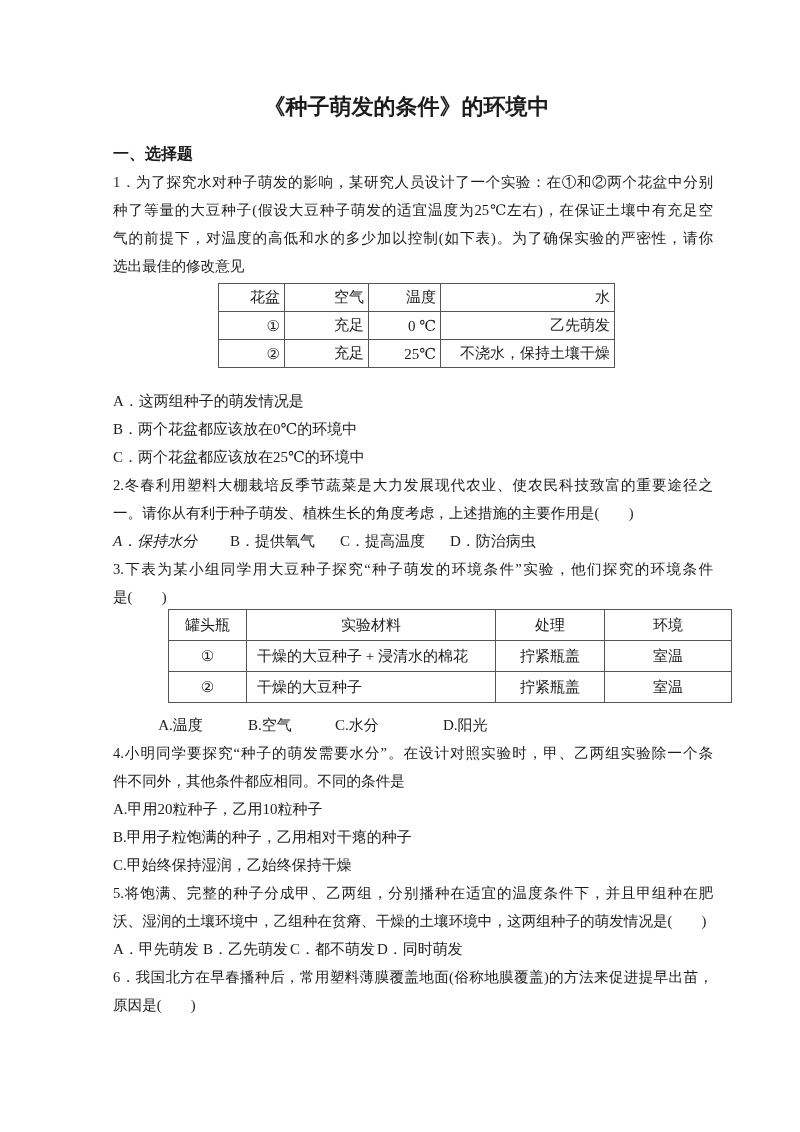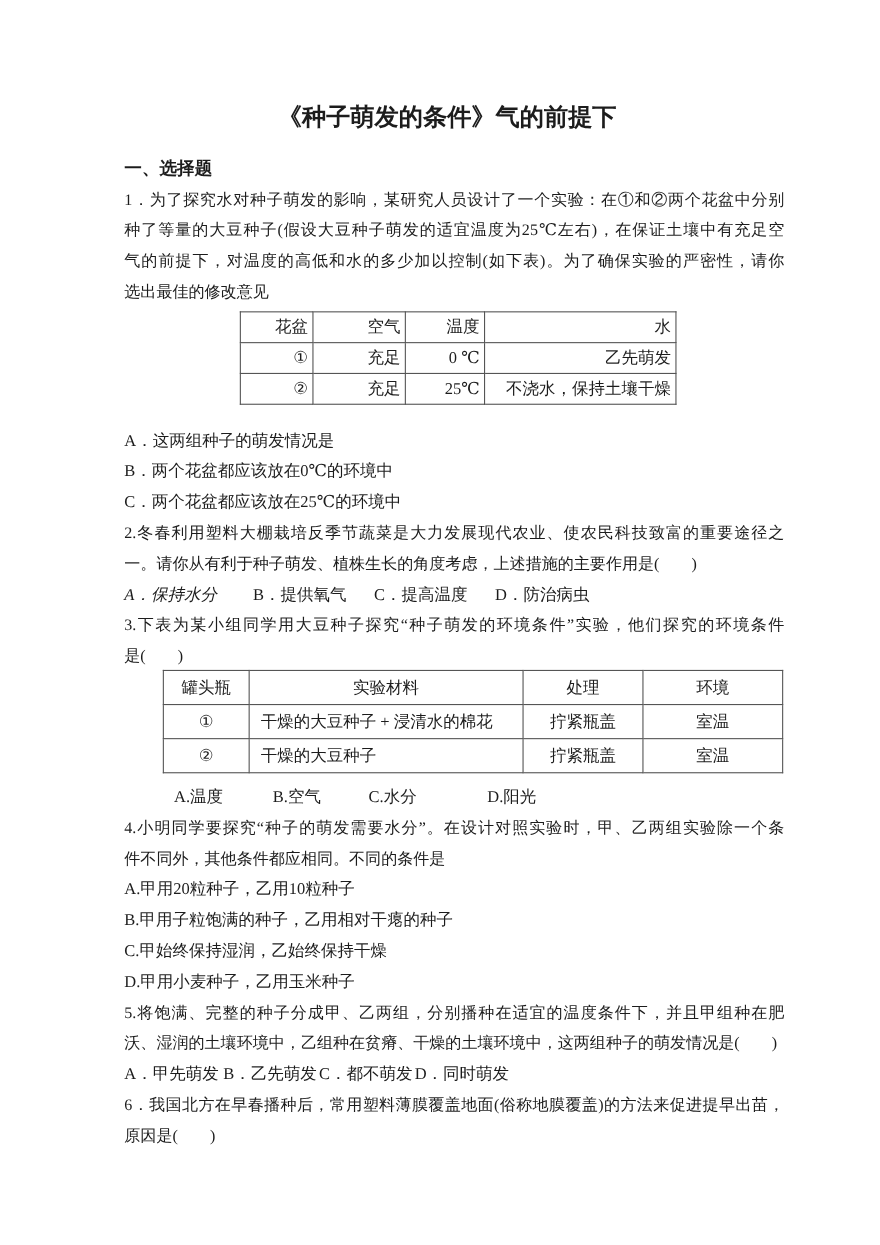--- a/index.html
+++ b/index.html
@@ -26,33 +26,33 @@
   .opt-row span { display:block; }
   
   .row-q2 .o1 { width:117px;font-style:italic; } .row-q2 .o2 { width:110px; } .row-q2 .o3 { width:110px; }
   .row-q3 .o1 { width:135px;text-align:center; } .row-q3 .o2 { width:87px; }  .row-q3 .o3 { width:108px; }
   .row-q5 .o1 { width:90px; }  .row-q5 .o2 { width:87px; }  .row-q5 .o3 { width:87px; }
   table { border-collapse:collapse; font-size:15px; color:#1c1c1c; table-layout:fixed; }
   td { border:1px solid #555; text-align:center; padding:0 4px; overflow:hidden; }
   .tbl-1 { margin:3px 0 0 105px; width:360px; }
   .tbl-1 td { height:27px;text-align:right; }
   .tbl-1 .c1 { width:57px; } .tbl-1 .c2 { width:75px; } .tbl-1 .c3 { width:63px; } .tbl-1 .c4 { width:165px; }
-  .tbl-2 { margin:-2px 0 0 35px; width:527px; }
+  .tbl-2 { margin:-2px 0 0 55px; width:527px; }
   .tbl-2 td { height:30px; }
   .tbl-2 .c1 { width:69px; } .tbl-2 .c2 { width:240px; } .tbl-2 .c3 { width:100px; } .tbl-2 .c4 { width:118px; }
   .tbl-2 td.mat { text-align:left; padding-left:10px; }
   .mt19 { margin-top:19px; }
   .mt8 { margin-top:8px; }
 </style>
 </head>
 <body>
 
 <div class="page">
 
-  <div class="doc-title">《种子萌发的条件》气的前提下</div>
+  <div class="doc-title">《种子萌发的条件》的环境中</div>
 
   <div class="section-heading">一、选择题</div>
 
   <div class="para">
     <div class="jline">1．为了探究水对种子萌发的影响，某研究人员设计了一个实验：在①和②两个花盆中分别</div>
     <div class="jline">种了等量的大豆种子(假设大豆种子萌发的适宜温度为25℃左右)，在保证土壤中有充足空</div>
     <div class="jline">气的前提下，对温度的高低和水的多少加以控制(如下表)。为了确保实验的严密性，请你</div>
     <div class="nline">选出最佳的修改意见</div>
   </div>
 
@@ -132,21 +132,20 @@
   </div>
 
   <div class="para">
     <div class="jline">4.小明同学要探究“种子的萌发需要水分”。在设计对照实验时，甲、乙两组实验除一个条</div>
     <div class="nline">件不同外，其他条件都应相同。不同的条件是</div>
   </div>
   <div>
     <div class="opt-line">A.甲用20粒种子，乙用10粒种子</div>
     <div class="opt-line">B.甲用子粒饱满的种子，乙用相对干瘪的种子</div>
     <div class="opt-line">C.甲始终保持湿润，乙始终保持干燥</div>
-    <div class="opt-line">D.甲用小麦种子，乙用玉米种子</div>
   </div>
 
   <div class="para">
     <div class="jline">5.将饱满、完整的种子分成甲、乙两组，分别播种在适宜的温度条件下，并且甲组种在肥</div>
     <div class="nline">沃、湿润的土壤环境中，乙组种在贫瘠、干燥的土壤环境中，这两组种子的萌发情况是(　　)</div>
   </div>
   <div class="opt-row row-q5">
     <span class="o1">A．甲先萌发</span>
     <span class="o2">B．乙先萌发</span>
     <span class="o3">C．都不萌发</span>

